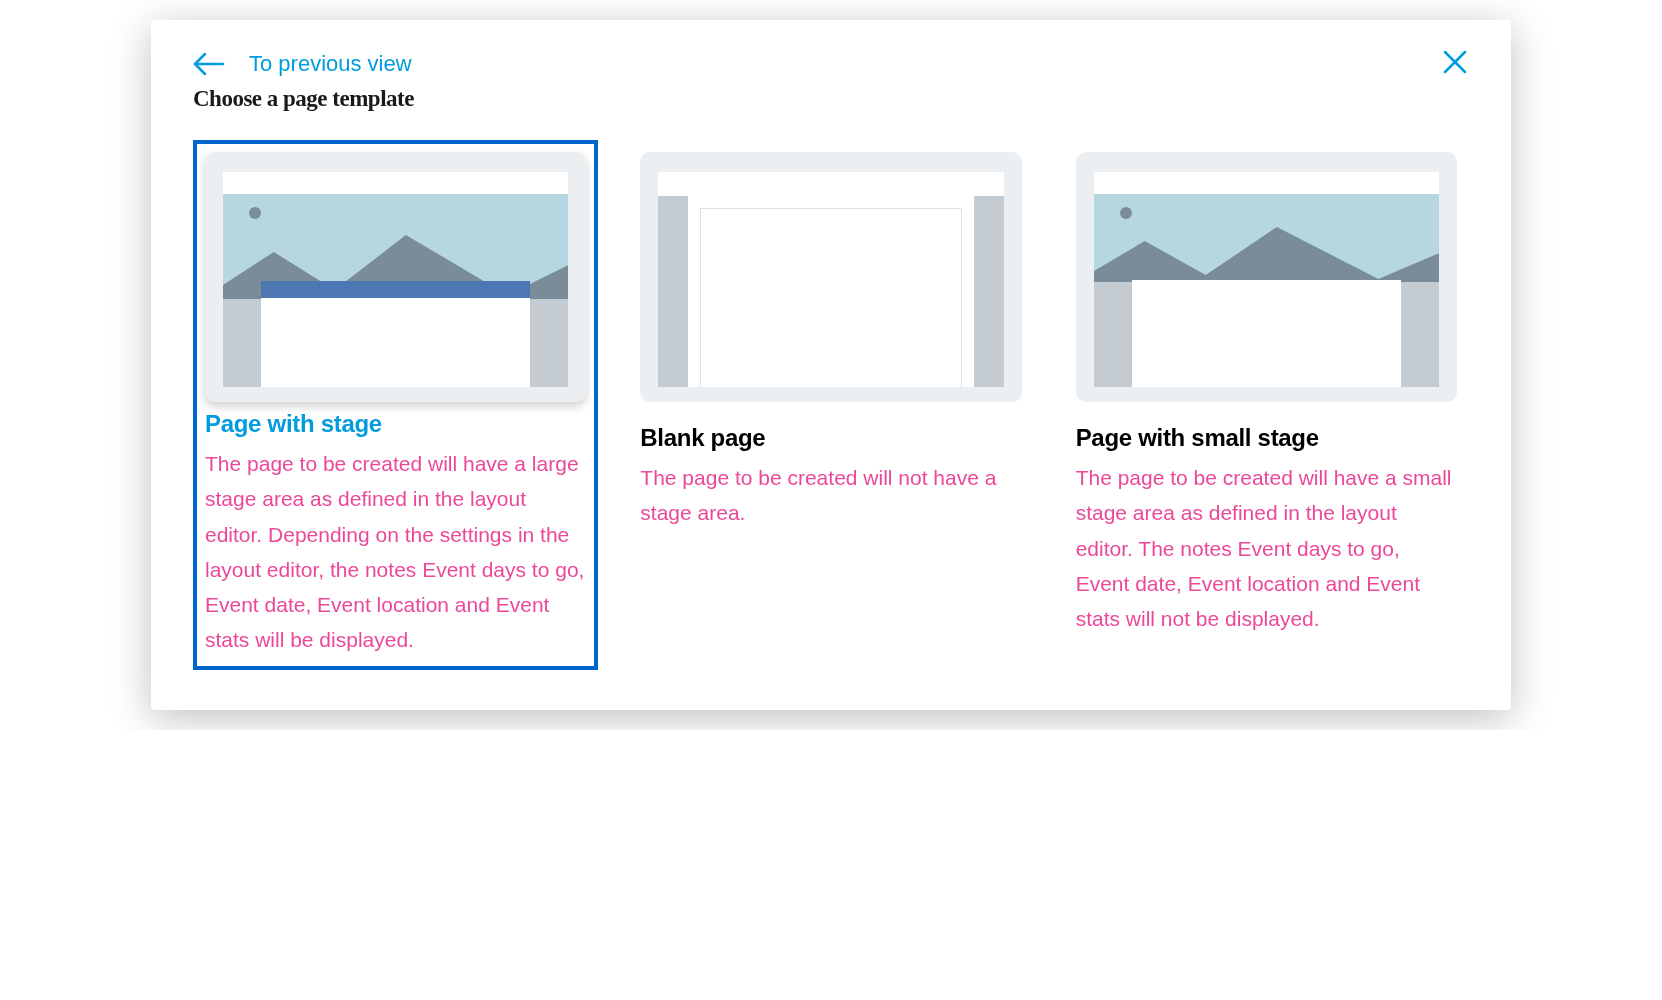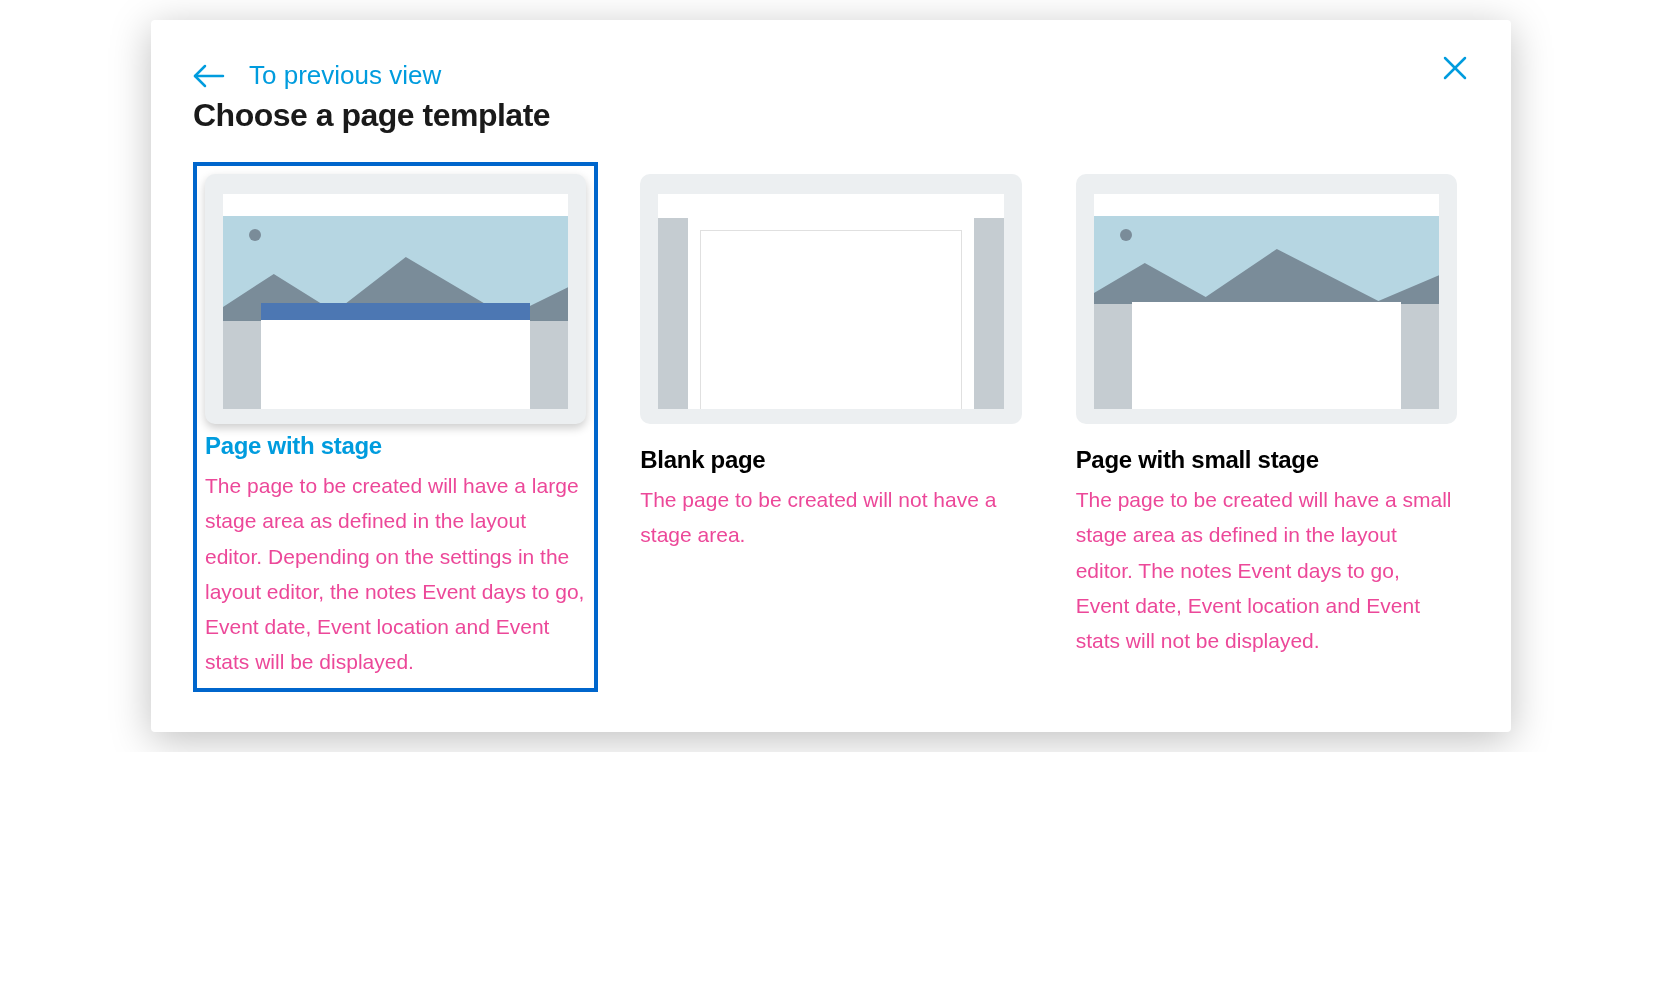--- a/index.html
+++ b/index.html
@@ -29,45 +29,45 @@
       align-items: center;
       justify-content: space-between;
       margin-bottom: 6px;
     }
     
     .back-link {
       display: flex;
       align-items: center;
       gap: 24px;
       color: #009cde;
-      font-size: 26px;
+      font-size: 22px;
       font-weight: 400;
       cursor: pointer;
-      margin-top: 12px;
     }
     
     .back-arrow {
       display: inline-flex;
       align-items: center;
     }
     
     .close-btn {
       cursor: pointer;
       color: #009cde;
       display: inline-flex;
       align-items: center;
     }
     
     .page-title {
-      font-size: 32px;
+      font-size: 23px;
       font-weight: 600;
       color: #1a1a1a;
       margin-top: 6px;
       margin-bottom: 28px;
       letter-spacing: -0.5px;
+      font-family: Liberation Serif, serif;
     }
     
     .templates-grid {
       display: grid;
       grid-template-columns: repeat(3, 1fr);
       gap: 30px;
     }
     
     .template-card {
       cursor: pointer;

